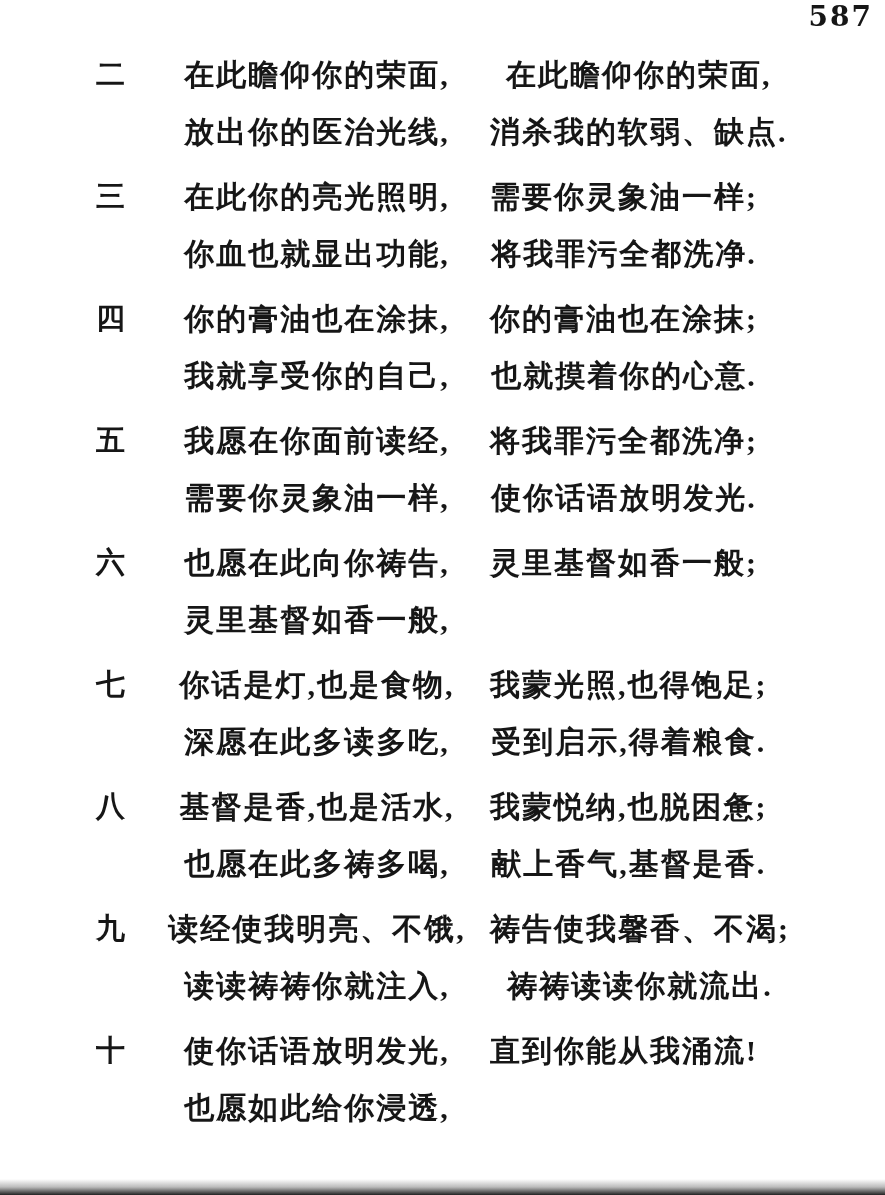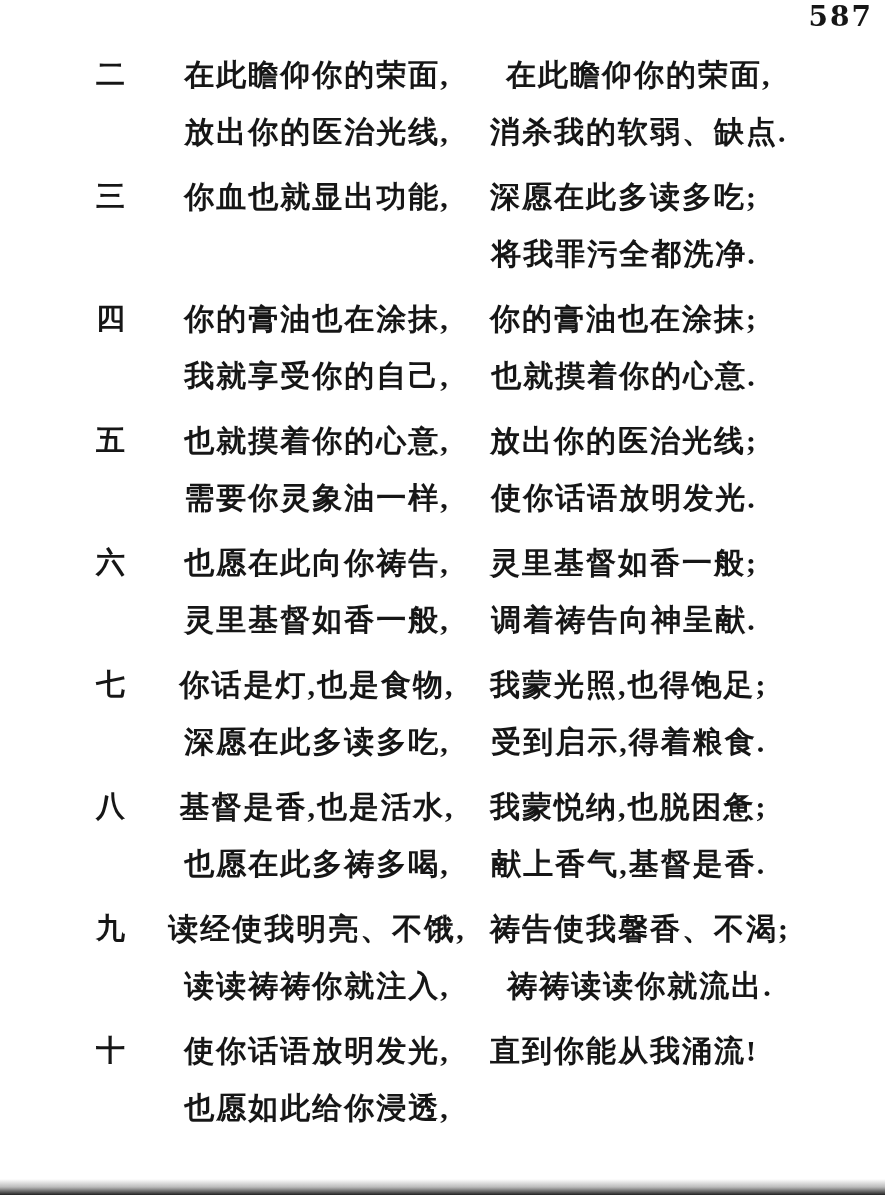--- a/index.html
+++ b/index.html
@@ -73,61 +73,61 @@
     </div>
     <div class="col col-right">
       <div class="line">在此瞻仰你的荣面,</div>
       <div class="line">消杀我的软弱、缺点.</div>
     </div>
   </div>
 
   <div class="verse">
     <div class="verse-num">三</div>
     <div class="col col-left">
+      <div class="line">在此你的亮光照明,</div>
       <div class="line">你血也就显出功能,</div>
     </div>
     <div class="col col-right">
-      <div class="line">深愿在此多读多吃;</div>
+      <div class="line">需要你灵象油一样;</div>
       <div class="line">将我罪污全都洗净.</div>
     </div>
   </div>
 
   <div class="verse">
     <div class="verse-num">四</div>
     <div class="col col-left">
       <div class="line">你的膏油也在涂抹,</div>
       <div class="line">我就享受你的自己,</div>
     </div>
     <div class="col col-right">
       <div class="line">你的膏油也在涂抹;</div>
       <div class="line">也就摸着你的心意.</div>
     </div>
   </div>
 
   <div class="verse">
     <div class="verse-num">五</div>
     <div class="col col-left">
-      <div class="line">也就摸着你的心意,</div>
+      <div class="line">我愿在你面前读经,</div>
       <div class="line">需要你灵象油一样,</div>
     </div>
     <div class="col col-right">
-      <div class="line">放出你的医治光线;</div>
+      <div class="line">将我罪污全都洗净;</div>
       <div class="line">使你话语放明发光.</div>
     </div>
   </div>
 
   <div class="verse">
     <div class="verse-num">六</div>
     <div class="col col-left">
       <div class="line">也愿在此向你祷告,</div>
       <div class="line">灵里基督如香一般,</div>
     </div>
     <div class="col col-right">
       <div class="line">灵里基督如香一般;</div>
-      <div class="line">调着祷告向神呈献.</div>
     </div>
   </div>
 
   <div class="verse">
     <div class="verse-num">七</div>
     <div class="col col-left">
       <div class="line">你话是灯,也是食物,</div>
       <div class="line">深愿在此多读多吃,</div>
     </div>
     <div class="col col-right">

